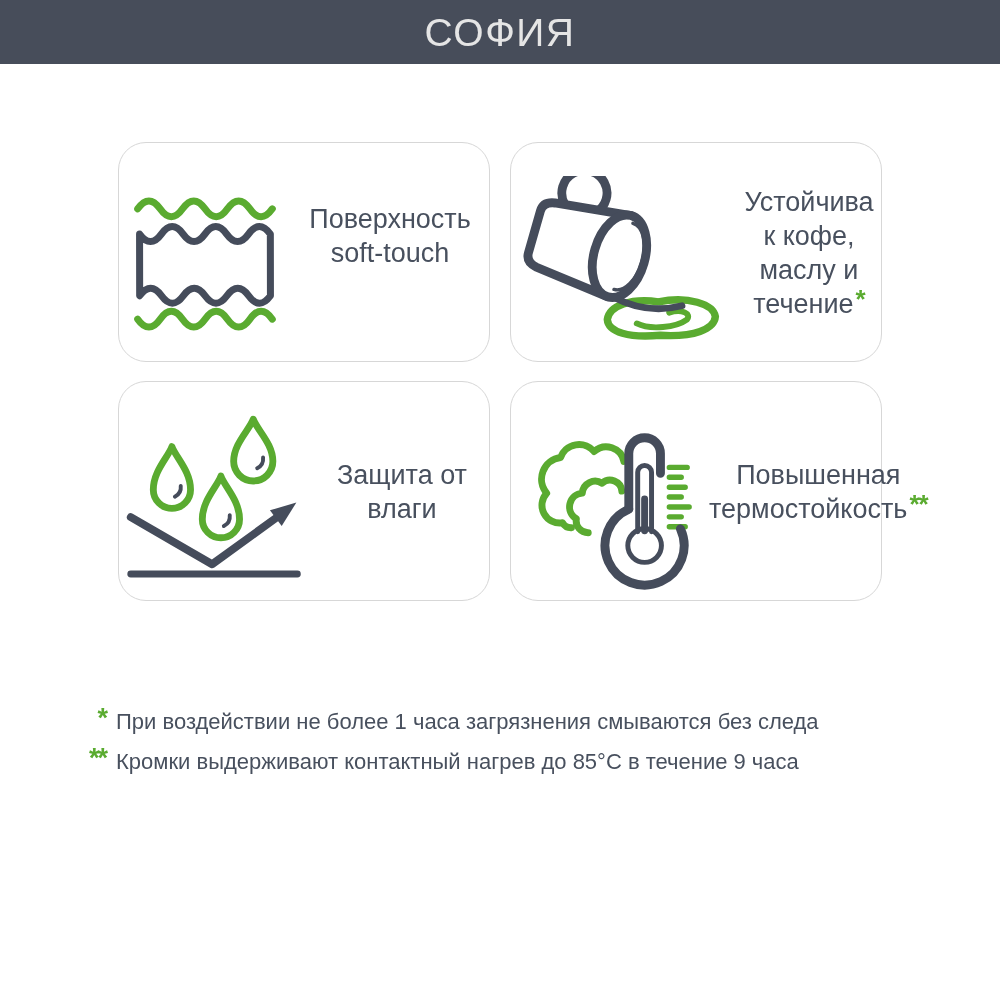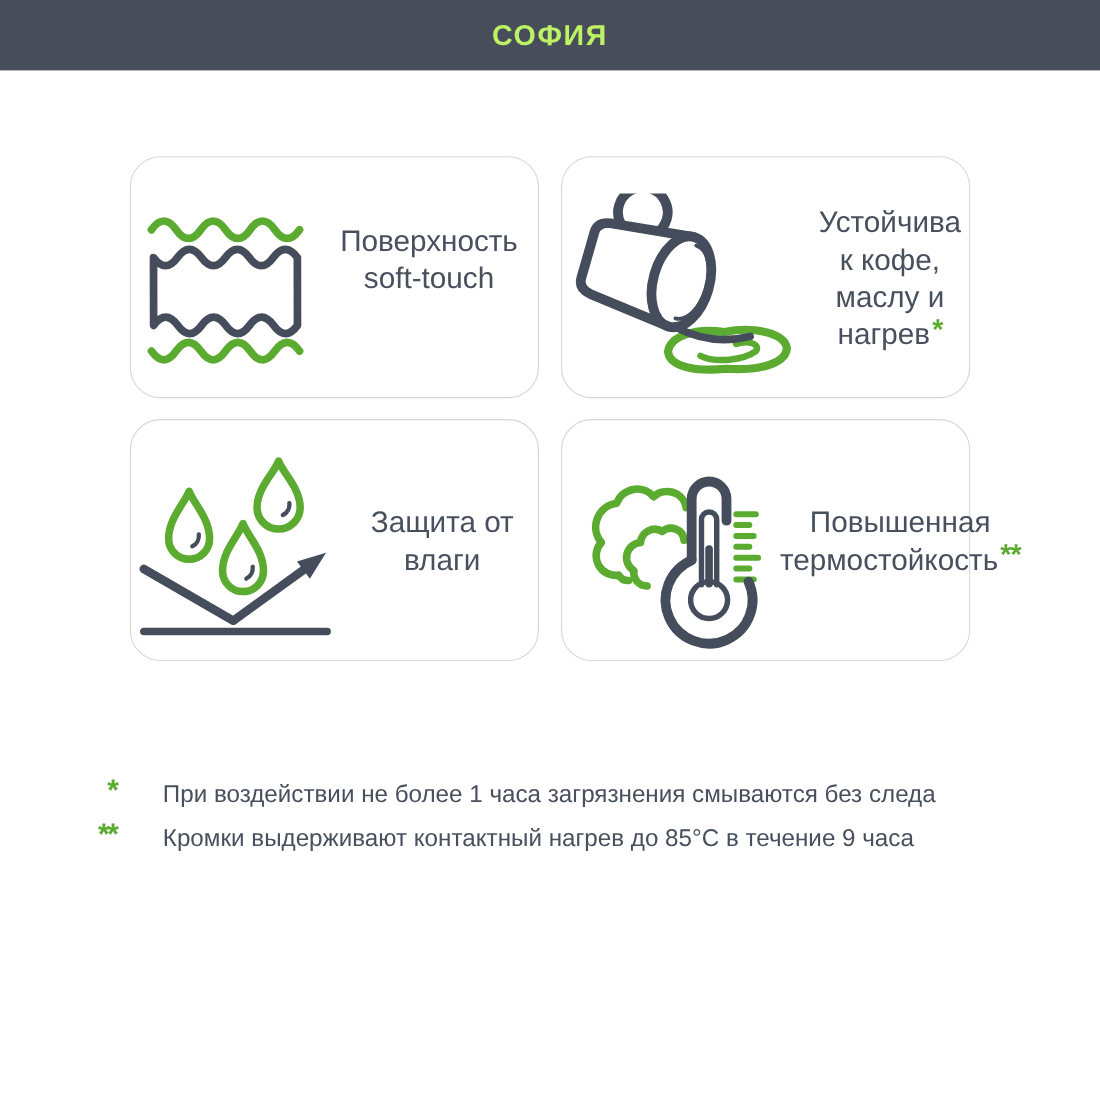--- a/index.html
+++ b/index.html
@@ -14,21 +14,21 @@
   body{
     width:1000px;height:1000px;overflow:hidden;background:#ffffff;
     font-family:"Liberation Sans","DejaVu Sans",sans-serif;
     color:var(--text-dark);
   }
   .header{
     height:64px;background:var(--header-bg);
     display:flex;align-items:center;justify-content:center;
   }
   .header .title{
-    color:#bef264;font-size:26px;font-weight:700;letter-spacing:1.5px;line-height:1;
+    color:#e5e5e5;font-size:39px;font-weight:400;letter-spacing:1.5px;line-height:1;
   }
   .cards{
     margin-top:78px;
     display:grid;
     grid-template-columns:372px 372px;
     gap:19px 20px;
     justify-content:center;
   }
   .card{
     width:372px;height:220px;
@@ -49,21 +49,21 @@
   }
   .footnotes{width:884px;margin:106px auto 0;}
   .footnote{
     display:grid;grid-template-columns:48px 1fr;column-gap:10px;
     align-items:start;margin-bottom:11px;
   }
   .fn-mark{
     color:var(--accent-green);font-weight:700;font-size:27px;line-height:1;
     text-align:right;position:relative;top:-2px;letter-spacing:-2px;
   }
-  .fn-text{font-size:22px;line-height:29px;color:var(--text-dark);margin-left:32px;}
+  .fn-text{font-size:22px;line-height:29px;color:var(--text-dark);}
   
   .sd{stroke:var(--icon-dark);fill:none;stroke-linecap:round;stroke-linejoin:round;}
   .sg{stroke:var(--accent-green);fill:none;stroke-linecap:round;stroke-linejoin:round;}
   .fw{fill:#ffffff;}
   .fd{fill:var(--icon-dark);stroke:none;}
 </style>
 </head>
 <body>
 
 <div class="header">
@@ -98,21 +98,21 @@
           <path class="sd fw" stroke-width="9" d="M112,27 L34,36 Q22,38 22,48 L22,92 Q22,102 34,104 L112,113 Z"></path>
           <ellipse class="sd fw" stroke-width="9" cx="112" cy="70" rx="26" ry="43"></ellipse>
           <path class="sd" stroke-width="3.5" d="M116,34 a19,34 0 0 1 0,70"></path>
         </g>
 
         <path class="sd" stroke-width="7" d="M104,123 Q138,141 174,132"></path>
       </svg>
     </div>
     <div class="caption">
       <span>Устойчива к кофе,</span><br>
-      <span>маслу и нагрев</span><span class="mark">*</span>
+      <span>маслу и течение</span><span class="mark">*</span>
     </div>
   </div>
 
   <div class="card">
     <div class="icon-wrap">
       <svg width="196" height="178" viewBox="0 0 200 175">
 
         <path class="sg" stroke-width="7" d="M54,30 C58,41 73,55 73,74 A19,19 0 1 1 35,74 C35,55 50,41 54,30 Z"></path>
         <path class="sg" stroke-width="7" d="M104,60 C108,71 123,85 123,104 A19,19 0 1 1 85,104 C85,85 100,71 104,60 Z"></path>
         <path class="sg" stroke-width="7" d="M137,2 C141,13 157,27 157,45 A20,20 0 1 1 117,45 C117,27 133,13 137,2 Z"></path>

